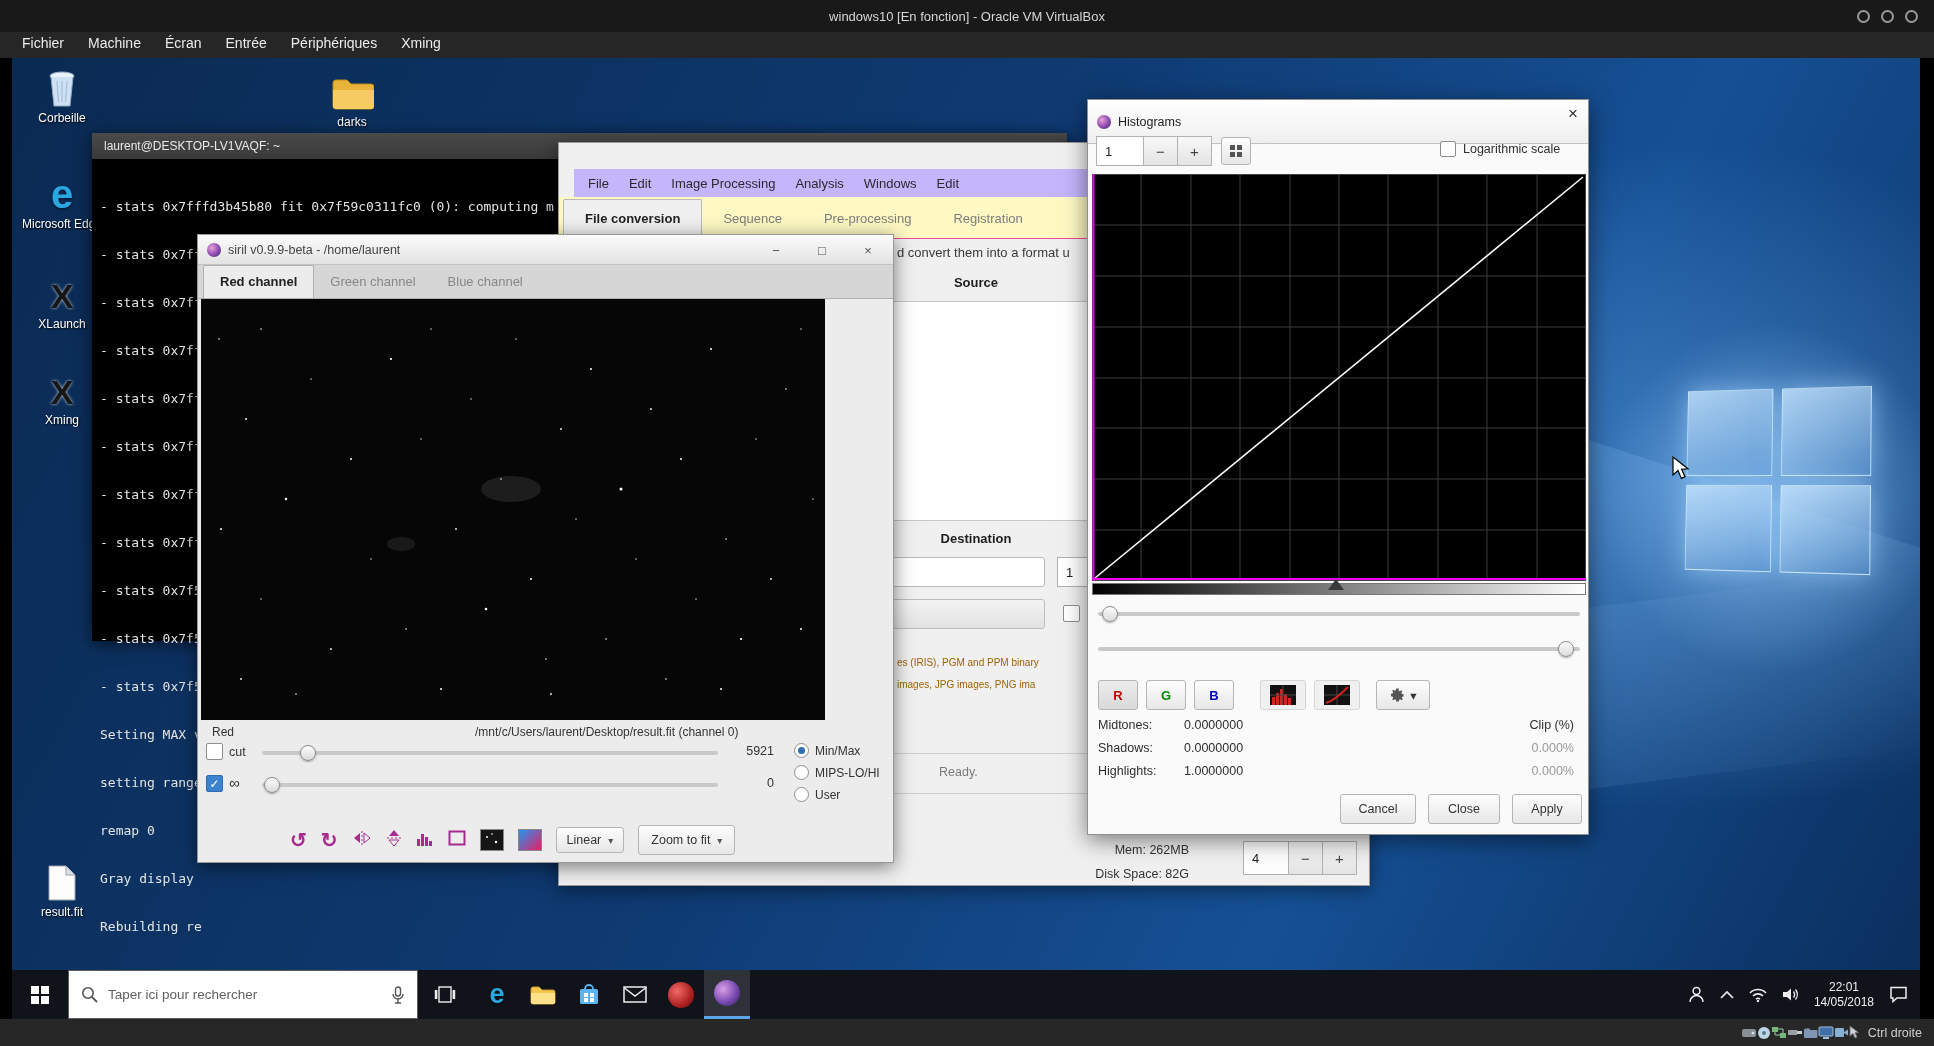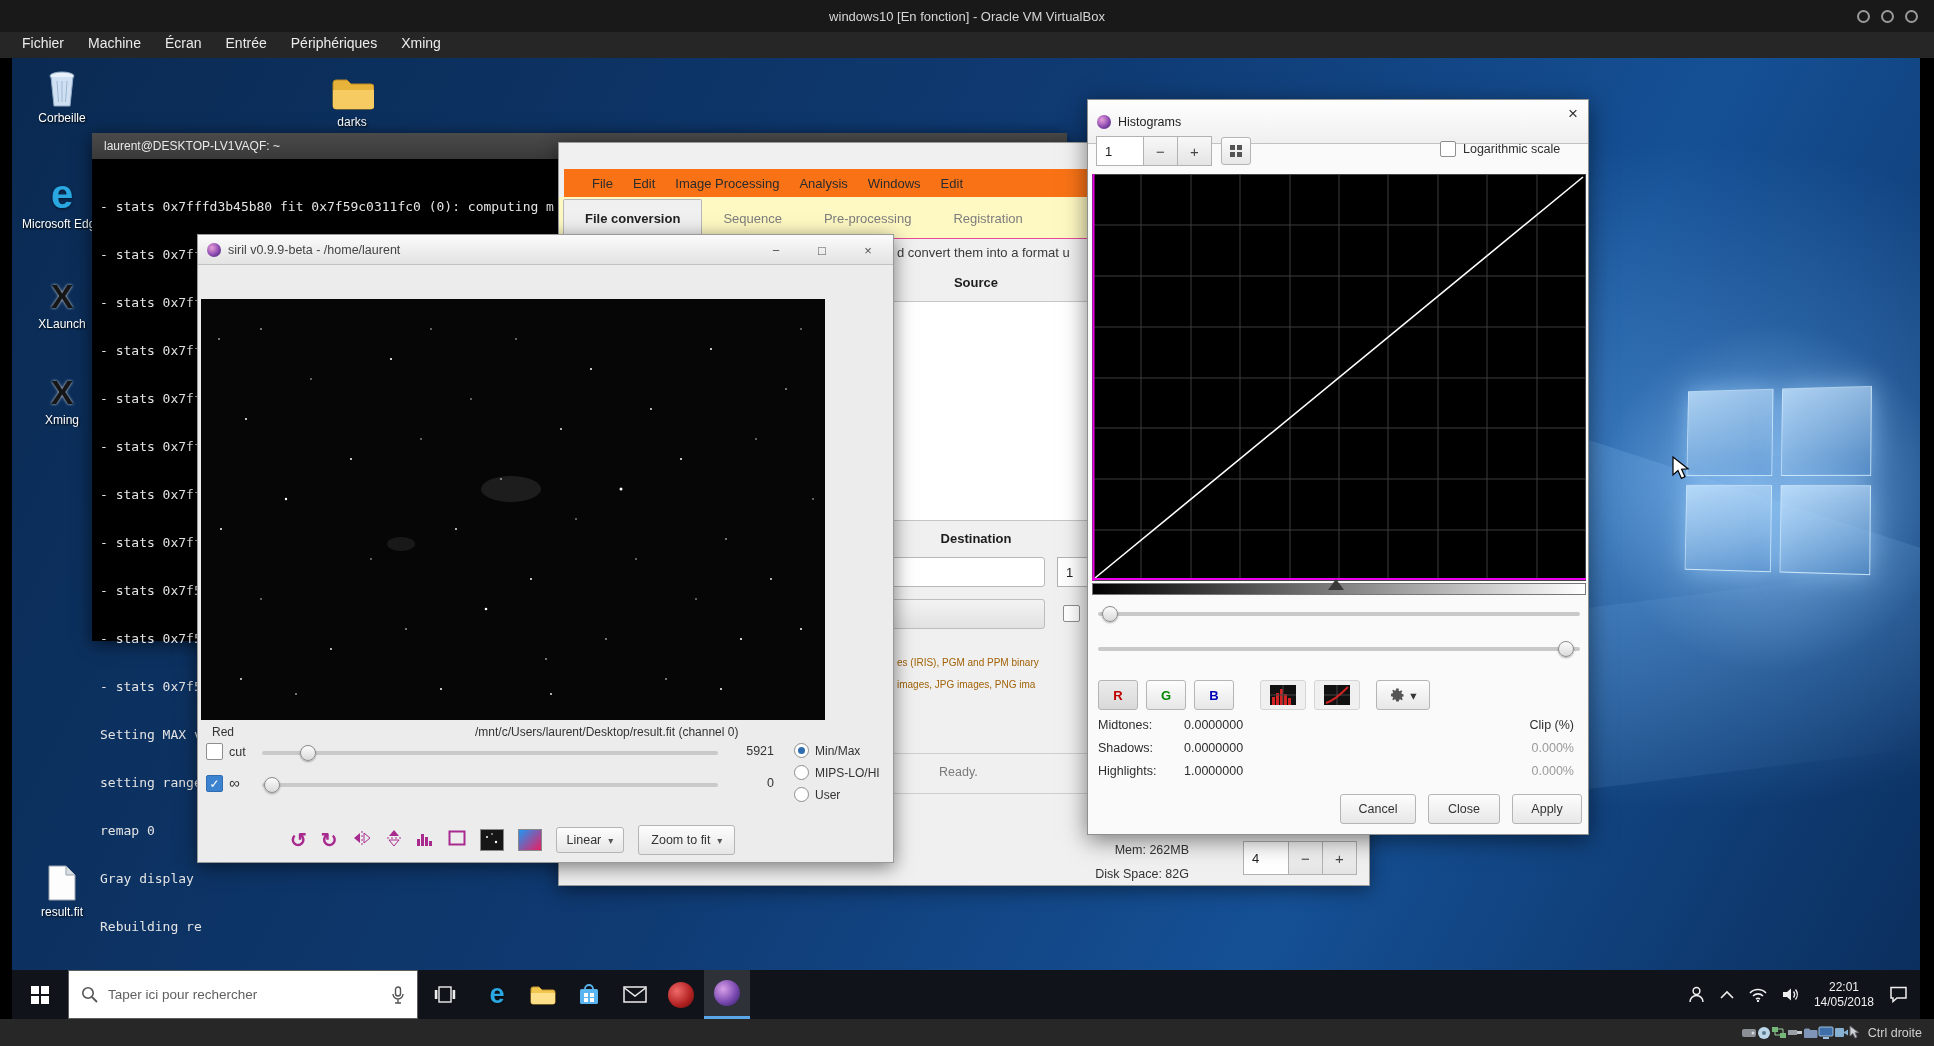--- a/index.html
+++ b/index.html
@@ -49,21 +49,21 @@
 .handle{position:absolute;width:16px;height:16px;border-radius:50%;background:linear-gradient(#fcfcfc,#dadada);border:1px solid #8d8d8d;box-shadow:0 1px 2px rgba(0,0,0,.3)}
 
 
 #term{left:80px;top:75px;width:975px;height:508px;background:#000;z-index:10;box-shadow:0 3px 16px rgba(0,0,0,.6)}
 #term-titlebar{height:26px;background:linear-gradient(#4a4a4a,#393939);display:flex;align-items:center;padding-left:12px}
 #term-title{color:#e8e8e8;font-size:12px}
 #term-body{padding:8px 8px;font-family:"DejaVu Sans Mono",monospace;font-size:13px;line-height:16px;color:#e4e4e4;white-space:pre}
 
 
 #cc{left:546px;top:84px;width:812px;height:744px;background:#f0f0f0;border:1px solid #9a9a9a;z-index:20;box-shadow:0 4px 18px rgba(0,0,0,.45)}
-#cc-menubar{position:absolute;left:5px;top:26px;width:100%;height:28px;display:flex;align-items:center;padding-left:18px;background:#f97316}
+#cc-menubar{position:absolute;left:15px;top:26px;width:100%;height:28px;display:flex;align-items:center;padding-left:4px;background:#c4b5fd}
 .cc-menu{font-size:13px;color:#2b2b2b;padding:4px 10px}
 #cc-tabbar{position:absolute;left:0;top:54px;width:100%;height:42px;background:#fef9c3;border-bottom:1px solid #ec4899;display:flex;align-items:flex-end;padding-left:4px}
 .cc-tab{font-size:13px;color:#7d7d7d;padding:11px 21px 12px}
 .cc-tab.active{background:#f0f0f0;color:#222;font-weight:bold;border:1px solid #b8b8b8;border-bottom:none;border-radius:2px 2px 0 0}
 #cc-intro{left:338px;top:102px;font-size:13px;color:#3a3a3a;white-space:nowrap}
 .cc-h{width:160px;text-align:center;font-weight:bold;font-size:13px;color:#1d1d1d}
 #cc-list{left:14px;top:158px;width:780px;height:220px;background:#fff;border:1px solid #c6c6c6}
 #cc-entry{left:16px;top:414px;width:470px;height:30px;background:#fff;border:1px solid #b9b9b9;border-radius:3px}
 #cc-spin{left:498px;top:414px;height:30px;display:flex}
 #cc-btnrow{left:16px;top:456px;width:470px;height:30px;background:linear-gradient(#f3f3f3,#e2e2e2);border:1px solid #bdbdbd;border-radius:3px}
@@ -286,20 +286,25 @@
   </div>
 
   <div class="ab" id="vw">
     <div class="titlebar" id="vw-titlebar">
       <span class="siril-ico"></span>
       <span class="title-txt">siril v0.9.9-beta - /home/laurent</span>
     </div>
     <span class="vw-wbtn" style="right:104px">−</span>
     <span class="vw-wbtn" style="right:58px">□</span>
     <span class="vw-wbtn" style="right:12px">×</span>
+    <div id="vw-tabbar">
+      <span class="vw-tab active">Red channel</span>
+      <span class="vw-tab">Green channel</span>
+      <span class="vw-tab">Blue channel</span>
+    </div>
     <div class="ab" id="vw-image">
       <svg width="624" height="421">
         <ellipse cx="310" cy="190" rx="30" ry="13" fill="#343434" opacity="0.5"></ellipse>
         <ellipse cx="200" cy="245" rx="14" ry="7" fill="#2c2c2c" opacity="0.5"></ellipse>
         <g fill="#ffffff">
           <circle cx="18" cy="40" r="0.8"></circle>
               <circle cx="45" cy="120" r="1"></circle>
               <circle cx="60" cy="300" r="0.7"></circle>
           <circle cx="85" cy="200" r="1.2"></circle>
               <circle cx="110" cy="80" r="0.7"></circle>

